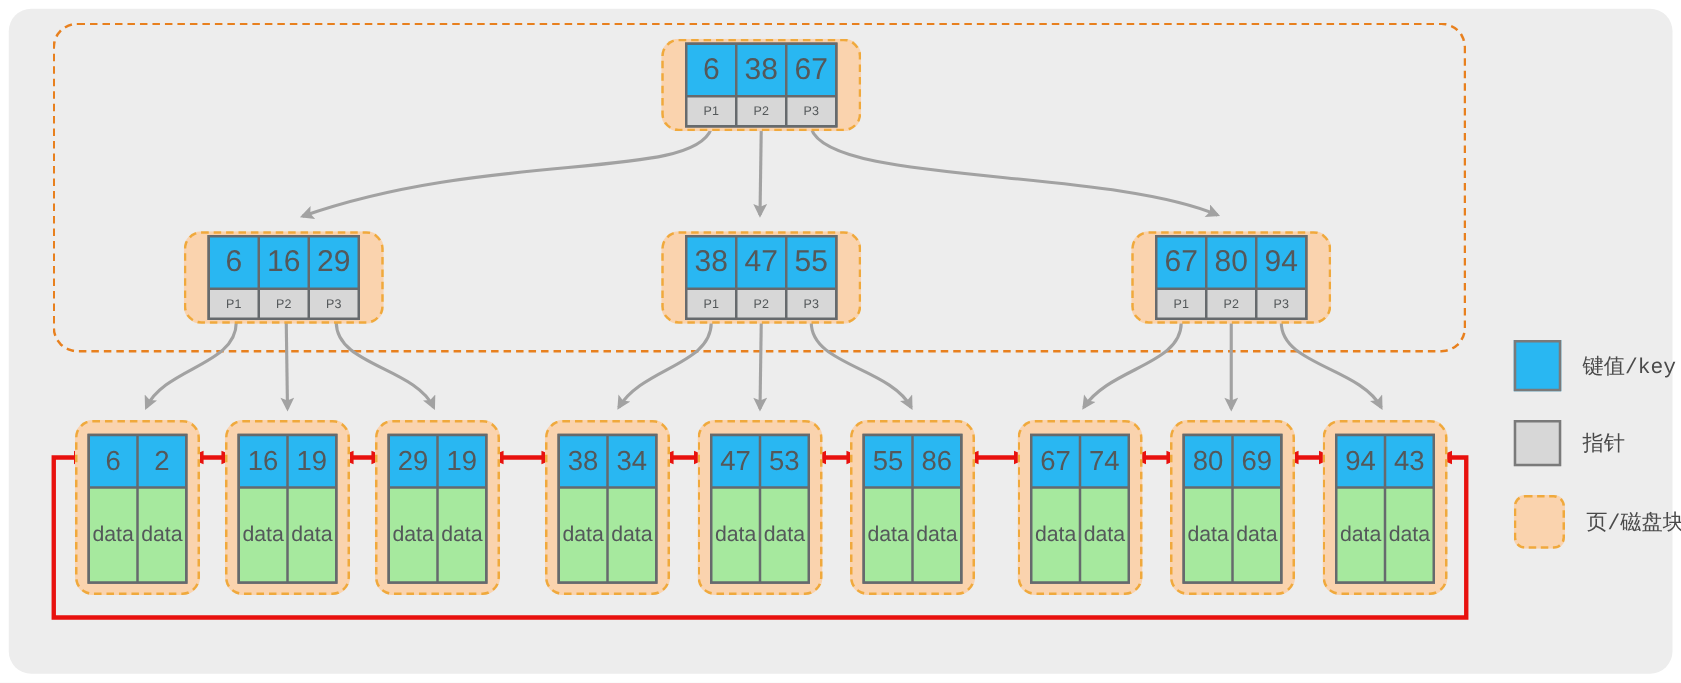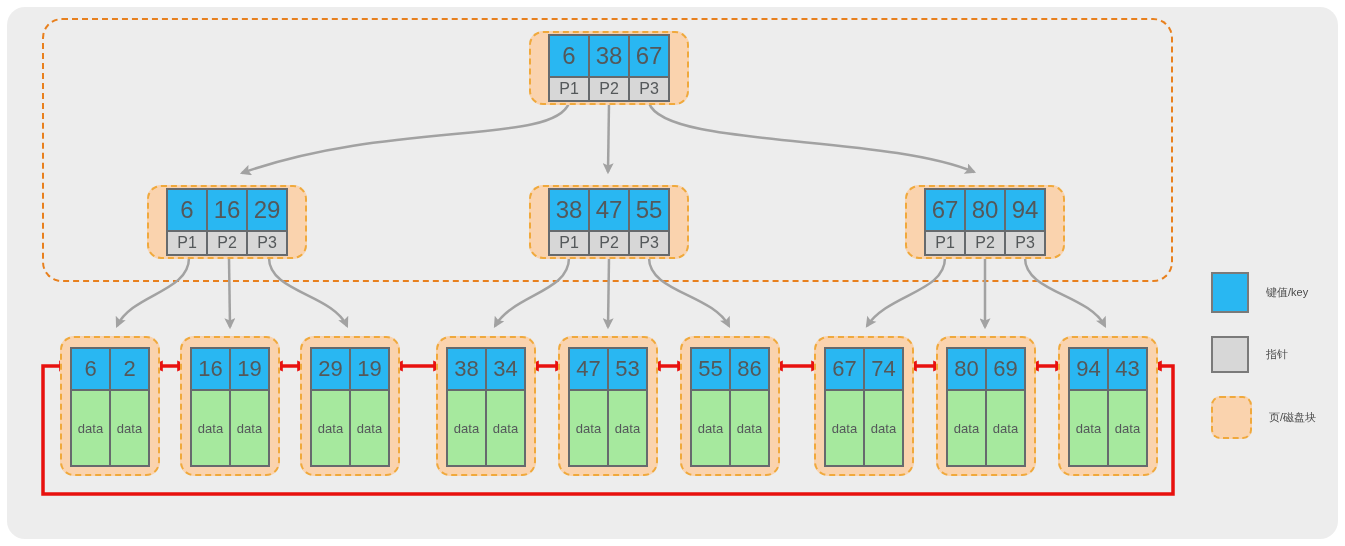--- a/index.html
+++ b/index.html
@@ -13,32 +13,32 @@
         display:flex;justify-content:center;}
   .node{width:160px;height:74px;align-items:center;}
   .leaf{width:100px;height:140px;align-items:flex-start;padding-top:9px;}
   .ntable{display:grid;grid-template-columns:repeat(3,38px);grid-template-rows:40px 22px;
           gap:2px;background:#666a6d;border:2px solid #666a6d;}
   .ltable{display:grid;grid-template-columns:repeat(2,37px);grid-template-rows:40px 74px;
           gap:2px;background:#666a6d;border:2px solid #666a6d;}
   .cell{display:flex;align-items:center;justify-content:center;color:#54585A;}
   .kcell{background:var(--key-color,#29B7F2);font-size:24px;}
   .leaf .kcell{font-size:22px;}
-  .pcell{background:var(--pointer-color,#D7D7D7);font-size:16px;text-align:center;}
-  .dcell{background:var(--data-color,#A6E99E);font-size:13px;}
+  .pcell{background:var(--pointer-color,#D7D7D7);font-size:10px;text-align:center;}
+  .dcell{background:var(--data-color,#A6E99E);font-size:17px;}
   svg.overlay{position:absolute;left:0;top:0;pointer-events:none;}
   .legend{position:absolute;left:1211px;top:272px;}
   .legend-row{display:flex;align-items:center;margin-bottom:23px;}
   .swatch{box-sizing:border-box;border:2px solid #7a7a7a;}
   .swatch.key{width:38px;height:41px;background:var(--key-color,#29B7F2);}
   .swatch.data{width:38px;height:37px;background:var(--data-color,#A6E99E);}
   .swatch.pointer{width:38px;height:37px;background:var(--pointer-color,#D7D7D7);}
   .swatch.pageblk{width:41px;height:43px;background:var(--page-fill,#FAD3AE);
                   border:2px dashed var(--page-border,#F0A93C);border-radius:9px;}
-  .legend-label{margin-left:17px;font-size:11px;color:#4A4A4A;white-space:nowrap;}
+  .legend-label{margin-left:17px;font-size:17px;color:#4A4A4A;white-space:nowrap;font-family:Liberation Mono, monospace;}
 </style>
 </head>
 <body>
 
 <div class="stage">
   <div class="canvas"></div>
 
   <div class="outer-box"></div>
 
   <svg class="overlay" width="1345" height="546" viewBox="0 0 1345 546">

